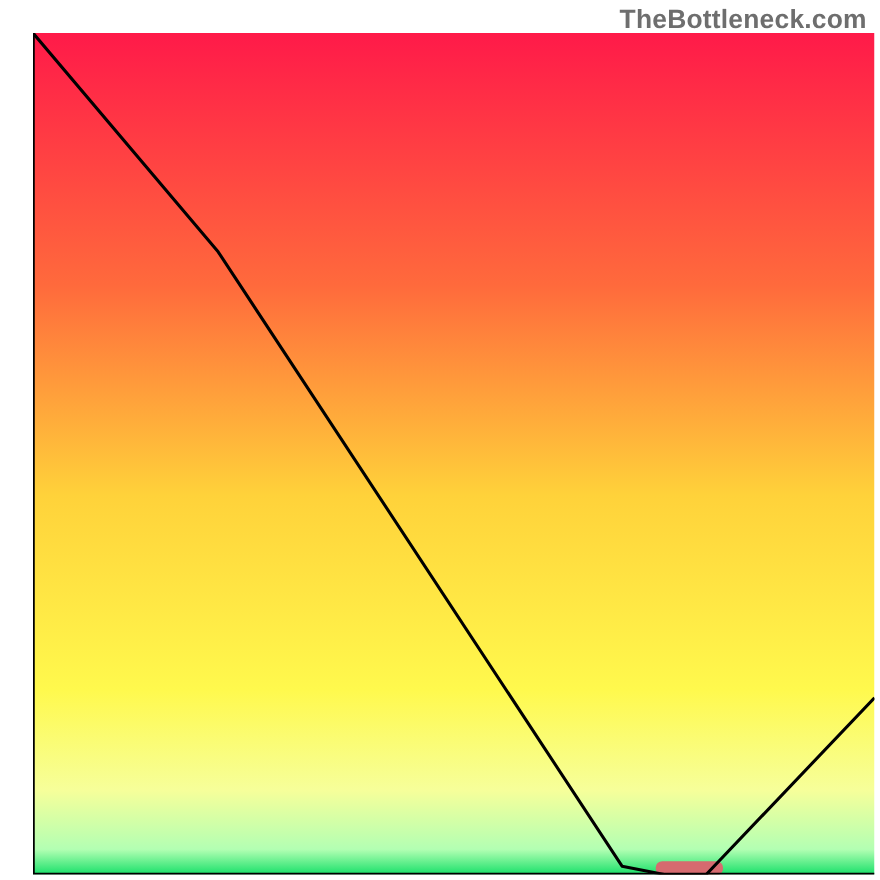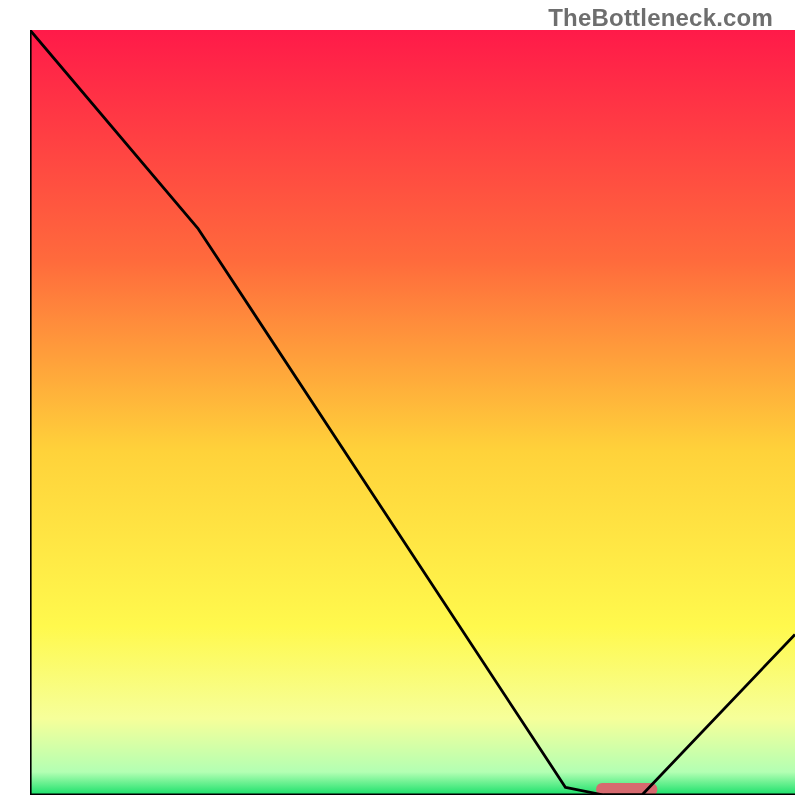--- a/index.html
+++ b/index.html
@@ -12,21 +12,21 @@
     font-family: Arial, Helvetica, sans-serif;
   }
   .frame {
     position: relative;
     width: 800px;
     height: 800px;
   }
   .watermark {
     position: absolute;
     top: 4px;
-    right: 27px;
+    right: 12px;
     font-size: 24px;
     font-weight: 600;
     color: #6e6e6e;
     letter-spacing: 0.2px;
     z-index: 10;
   }
   .plot-area {
     position: absolute;
     left: 30px;
     top: 30px;

